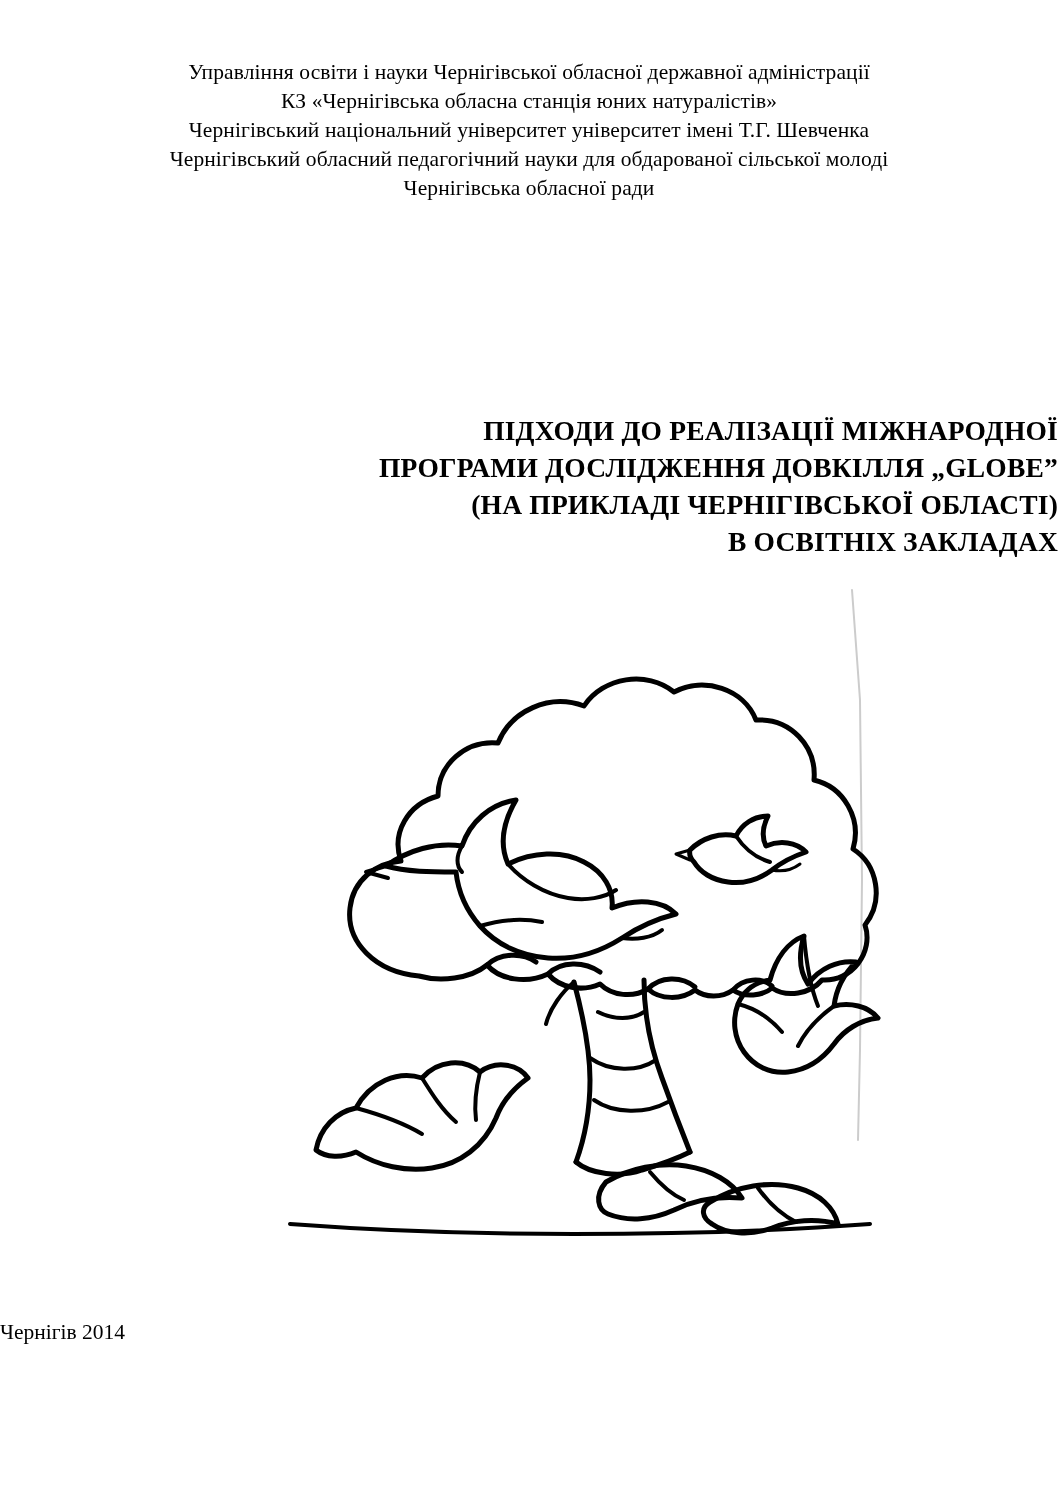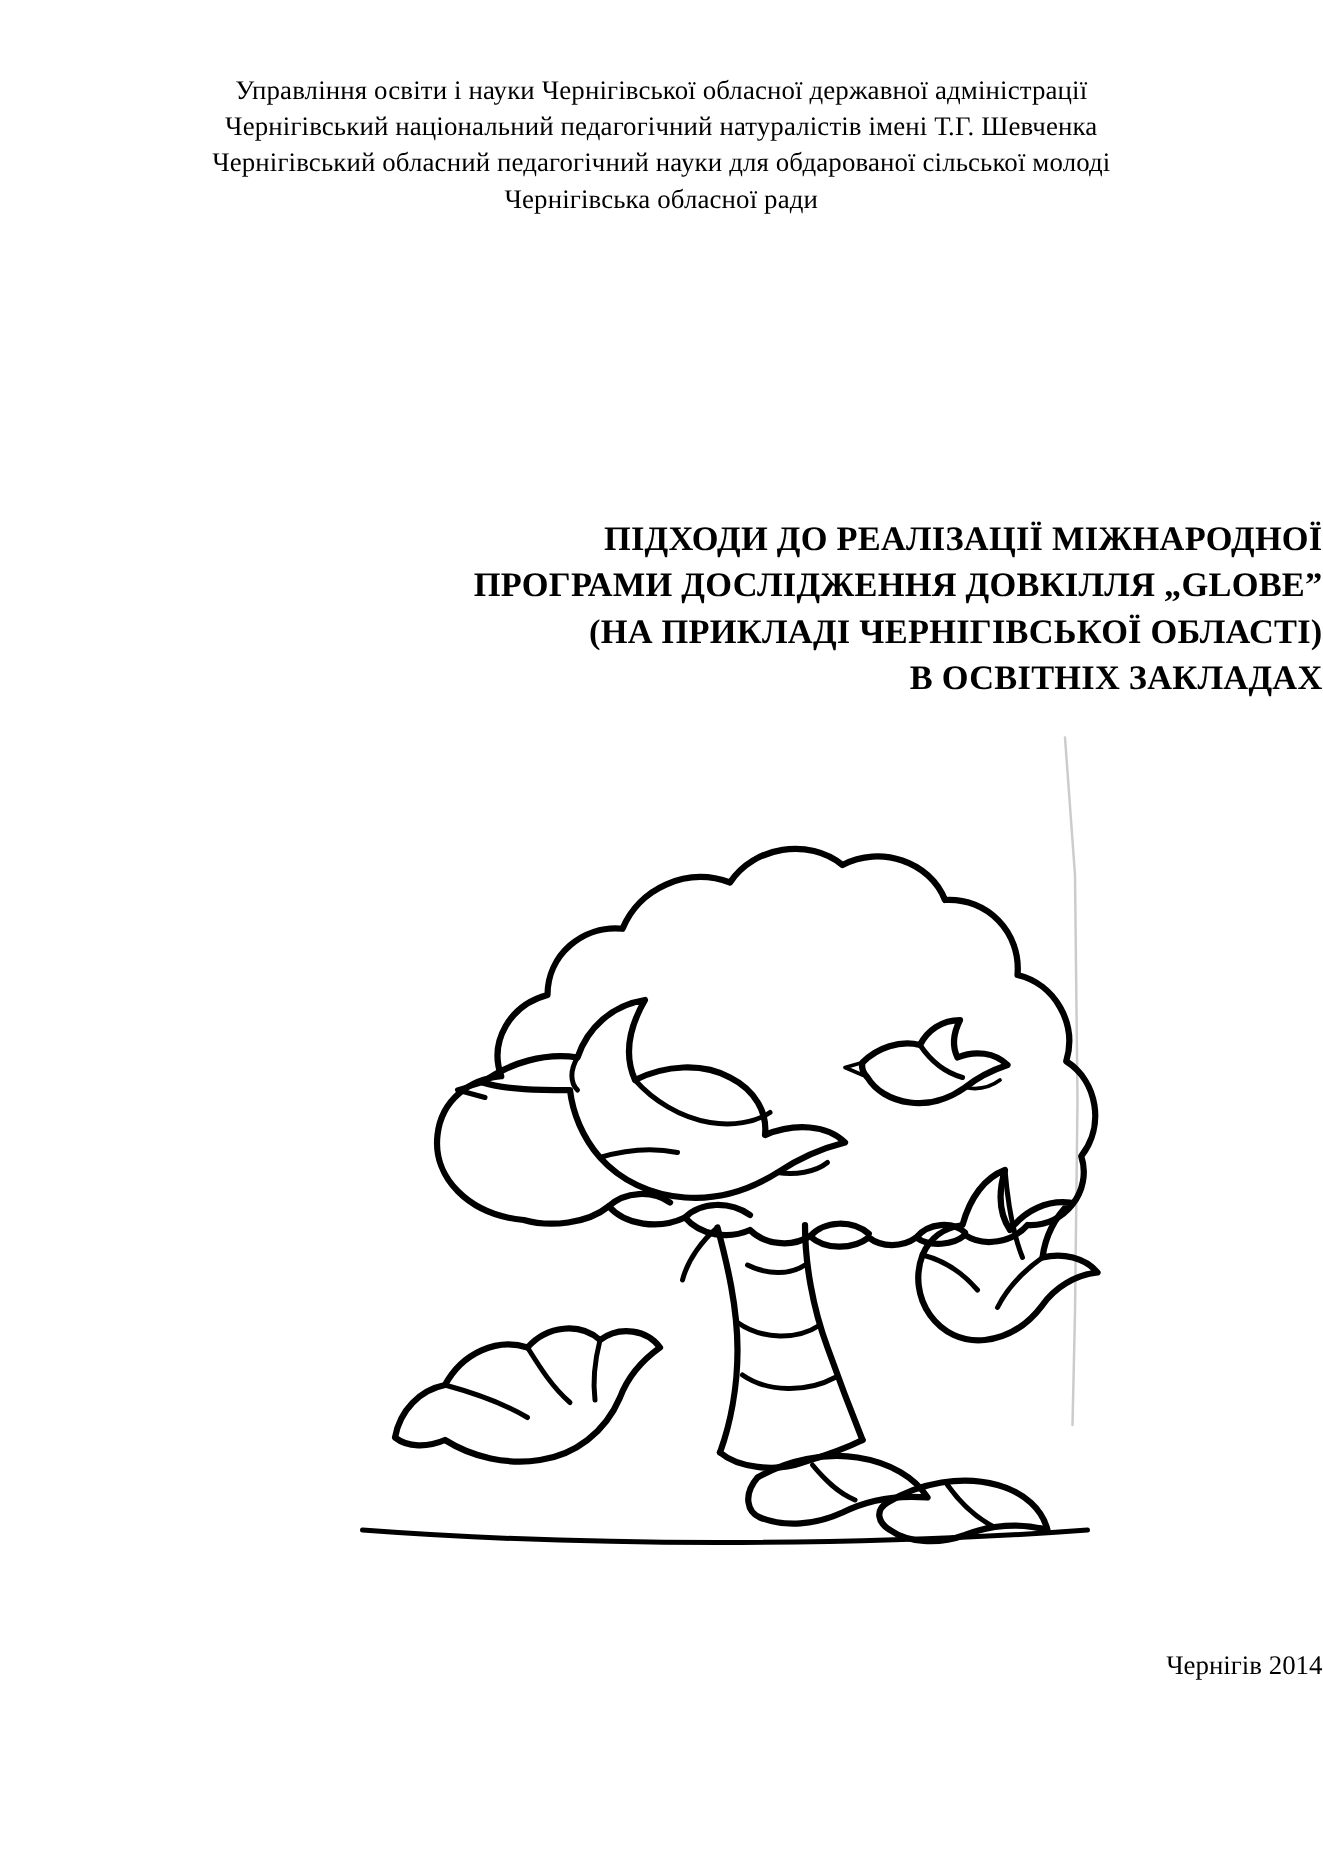--- a/index.html
+++ b/index.html
@@ -63,33 +63,34 @@
     display: block;
     width: 100%;
     height: 100%;
   }
   
   .imprint {
     position: absolute;
     top: 1318px;
     left: 0;
     width: 1058px;
-    text-align: right;
+    text-align: left;
     font-size: 21.5px;
     line-height: 28px;
   }
 </style>
 </head>
 <body>
 
 <div class="page">
 
   <div class="affiliations">
     <div class="line">Управління освіти і науки Чернігівської обласної державної адміністрації</div>
-    <div class="line">Чернігівський національний педагогічний натуралістів імені Т.Г. Шевченка</div>
+    <div class="line">КЗ «Чернігівська обласна станція юних натуралістів»</div>
+    <div class="line">Чернігівський національний університет університет імені Т.Г. Шевченка</div>
     <div class="line">Чернігівський обласний педагогічний науки  для обдарованої сільської молоді</div>
     <div class="line">Чернігівська обласної ради</div>
   </div>
 
   <div class="title">
     <div class="tline">ПІДХОДИ ДО РЕАЛІЗАЦІЇ МІЖНАРОДНОЇ</div>
     <div class="tline">ПРОГРАМИ ДОСЛІДЖЕННЯ ДОВКІЛЛЯ „GLOBE”</div>
     <div class="tline">(НА ПРИКЛАДІ ЧЕРНІГІВСЬКОЇ ОБЛАСТІ)</div>
     <div class="tline">В ОСВІТНІХ ЗАКЛАДАХ</div>
   </div>

